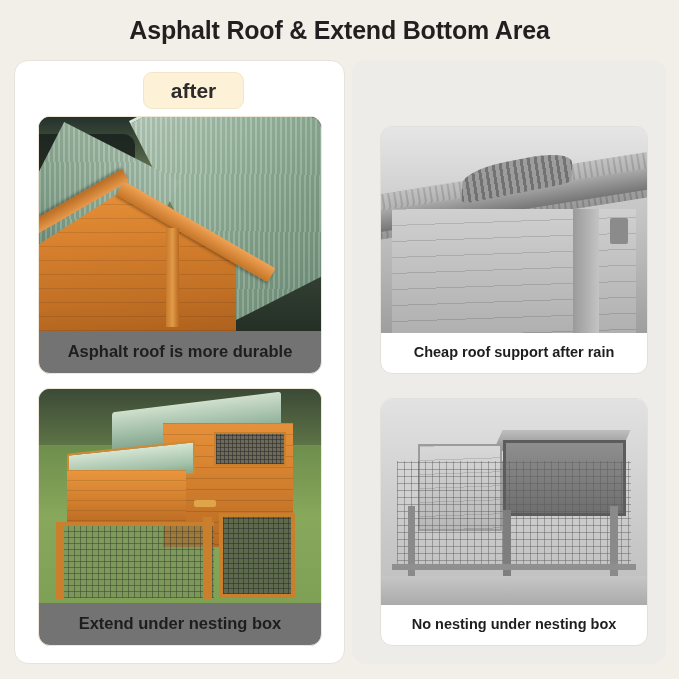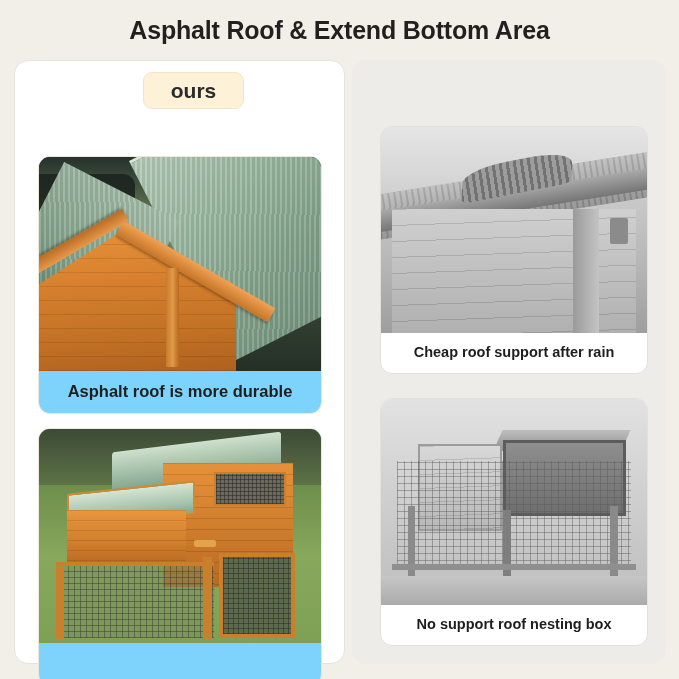--- a/index.html
+++ b/index.html
@@ -77,23 +77,22 @@
   }
   .caption{
     position:absolute;left:0;right:0;bottom:0;
     display:flex;align-items:center;justify-content:center;
     font-weight:bold;
     color:#1e1e1e;
     text-align:center;
     box-sizing:border-box;
   }
   .card-ours{
-    background:#7dd3fc;
+    background:#737373;
     border:1px solid #efe8d8;
-    margin-top:40px;
   }
   .card-others{
     background:#ffffff;
     border:1px solid #e3e0da;
   }
 
   .card1{left:38px;top:116px;width:284px;height:258px;}
   .card1 .photo{height:214px;}
   .card1 .caption{height:44px;font-size:16.5px;}
 
@@ -295,21 +294,21 @@
   .p4 .rail4{position:absolute;left:4%;top:80%;width:92%;height:6px;background:#8f8f8f;}
 </style>
 </head>
 <body>
 
 <div class="page">
 
   <div class="title">Asphalt Roof &amp; Extend Bottom Area</div>
 
   <div class="panel panel-ours"></div>
-  <div class="pill pill-ours">ours</div>
+  <div class="pill pill-ours">after</div>
 
   <div class="card card-ours card1">
     <div class="photo p1">
       <div class="sky"></div>
       <div class="water"></div>
       <div class="darkpatch"></div>
       <div class="shingle-right"></div>
       <div class="shingle-left"></div>
       <div class="gable"></div>
       <div class="gable-lines"></div>
@@ -329,20 +328,21 @@
       <div class="mesh-win"></div>
       <div class="nest-lid"></div>
       <div class="nest-box"></div>
       <div class="nest-box-lines"></div>
       <div class="run"></div>
       <div class="leg1"></div>
       <div class="leg2"></div>
       <div class="door"></div>
       <div class="latch"></div>
     </div>
+    <div class="caption">Extend under nesting box</div>
   </div>
 
   <div class="panel panel-others"></div>
 
   <div class="card card-others card3">
     <div class="photo p3">
       <div class="sky3"></div>
       <div class="roof3"></div>
       <div class="roof3b"></div>
       <div class="warp"></div>
@@ -358,16 +358,16 @@
       <div class="box4-top"></div>
       <div class="box4"></div>
       <div class="panel4"></div>
       <div class="mesh4"></div>
       <div class="legA"></div>
       <div class="legB"></div>
       <div class="legC"></div>
       <div class="rail4"></div>
       <div class="ground4"></div>
     </div>
-    <div class="caption">No support roof nesting box</div>
+    <div class="caption">No nesting under nesting box</div>
   </div>
 
 </div>
 
 </body></html>

